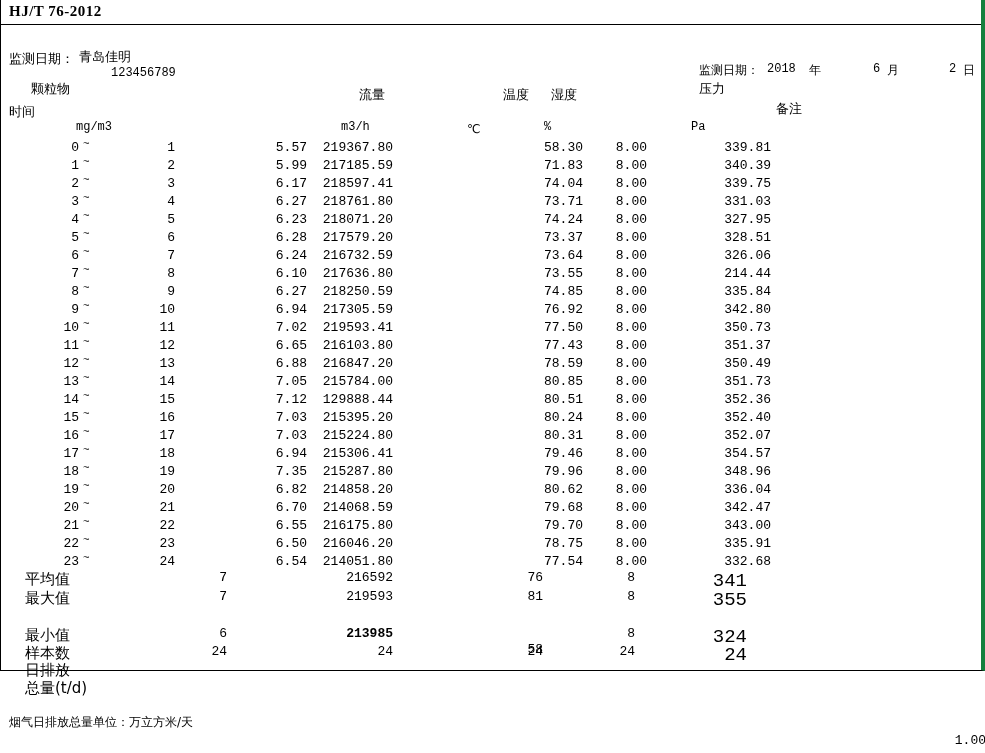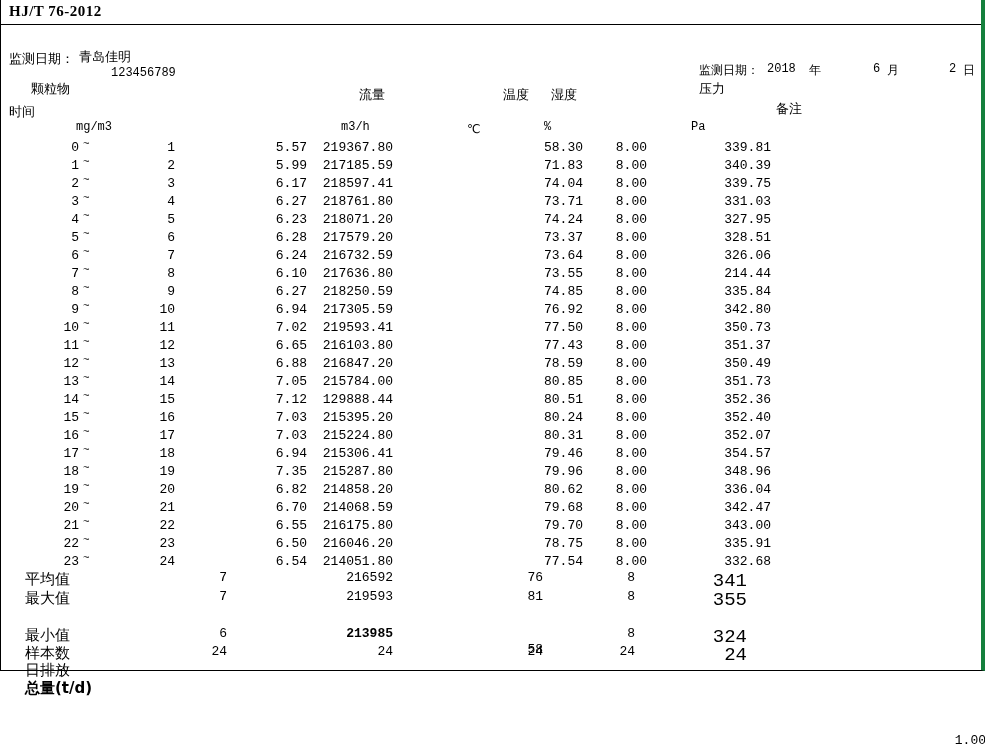--- a/index.html
+++ b/index.html
@@ -418,16 +418,17 @@
         <span class="sum-label" style="top: 0px;">样本数</span>
         <span class="s-pm" style="top: 0px;">24</span>
         <span class="s-flow" style="top: 0px;">24</span>
         <span class="s-temp" style="top: 0px;">24</span>
         <span class="s-hum" style="top: 0px;">24</span>
         <span class="s-prs" style="top: 0px;">24</span>
       </div>
     </div>
 
   <div class="sum-label" id="de1" style="top:661px;">日排放</div>
-  <div class="sum-label" id="de2" style="top:679px;font-weight:bold;">总量(t/d)</div>
-
+  <div class="sum-label" id="de2" style="top:679px;">总量(t/d)</div>
+
+  <div class="abs" id="note-foot">烟气日排放总量单位：万立方米/天</div>
   <div class="abs" id="version">1.00</div>
 </div>
 
 </body></html>

